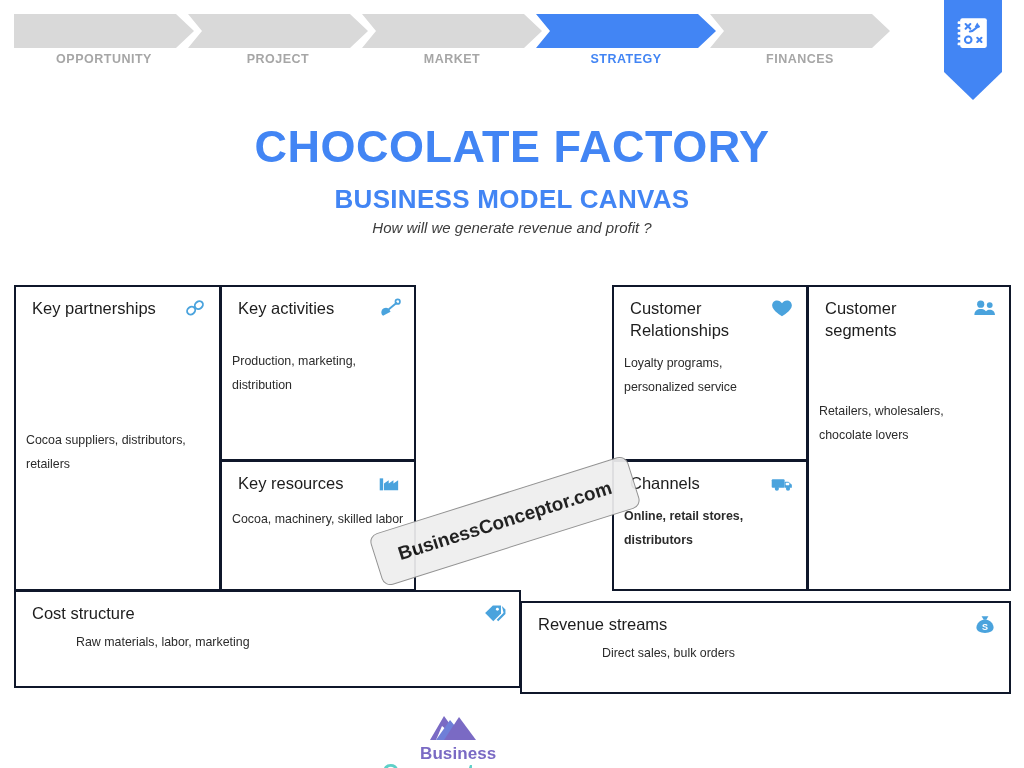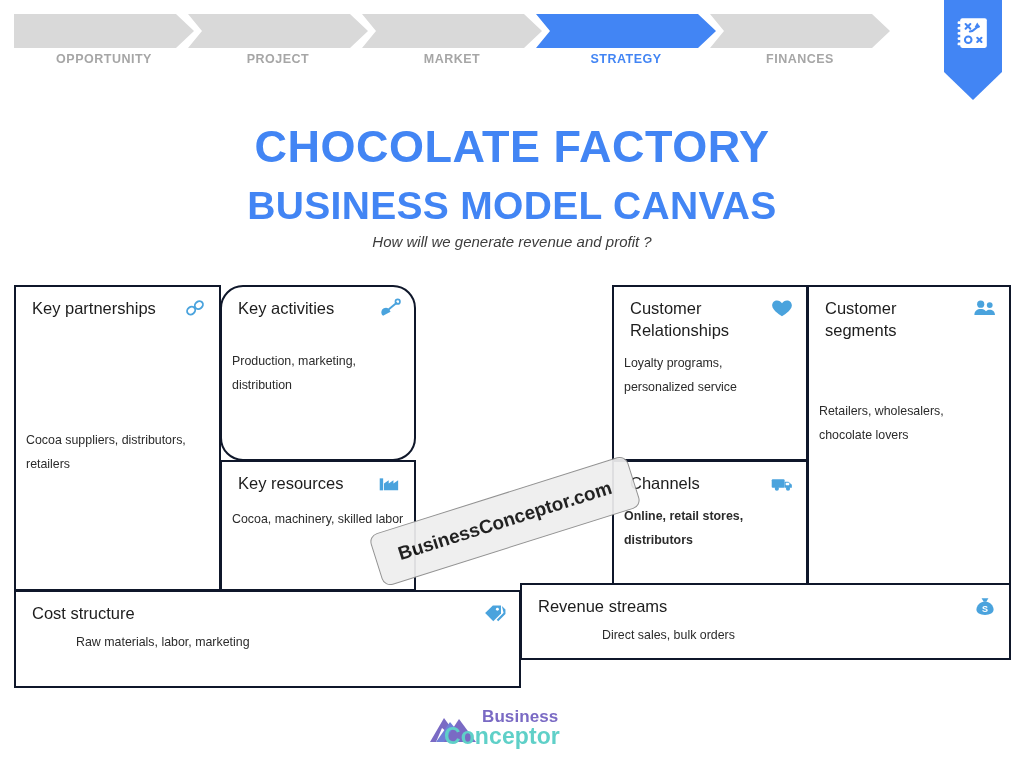--- a/index.html
+++ b/index.html
@@ -78,21 +78,21 @@
   }
   #canvas-title {
     font-size: 45px;
     font-weight: bold;
     color: #4285f4;
     letter-spacing: 0.5px;
     line-height: 1.1;
     margin: 0;
   }
   #canvas-subtitle {
-    font-size: 39px;
+    font-size: 26px;
     font-weight: bold;
     color: #4285f4;
     letter-spacing: 0.3px;
     margin: 13px 0 0 0;
     line-height: 1.1;
   }
   #canvas-question {
     font-size: 15px;
     font-style: italic;
     color: #3c3c3c;
@@ -136,28 +136,28 @@
   .cell-body {
     position: absolute;
     left: 10px; right: 10px;
     font-size: 12.4px;
     color: #2b2b2b;
     line-height: 1.95;
   }
 
   
   #cell-key-partnerships { left: 0;   top: 0;   width: 207px; height: 306px; }
-  #cell-key-activities   { left: 206px; top: 0; width: 196px; height: 176px; border-radius: 23px; }
+  #cell-key-activities   { left: 206px; top: 0; width: 196px; height: 176px; }
   #cell-key-resources    { left: 206px; top: 175px; width: 196px; height: 131px; }
   #cell-value-prop       { left: 401px; top: 0; width: 198px; height: 306px; }
   #cell-cust-rel         { left: 598px; top: 0; width: 196px; height: 176px; }
   #cell-channels         { left: 598px; top: 175px; width: 196px; height: 131px; }
   #cell-cust-seg         { left: 793px; top: 0; width: 204px; height: 306px; }
   #cell-cost             { left: 0;   top: 305px; width: 507px; height: 98px; }
-  #cell-revenue          { left: 506px; top: 298px; width: 491px; height: 77px; padding-left: 16px; }
+  #cell-revenue          { left: 506px; top: 316px; width: 491px; height: 93px; padding-left: 16px; }
 
   #cell-key-partnerships .cell-body { top: 112px; margin-top: 29px; }
   #cell-key-activities   .cell-body { top: 62px; }
   #cell-key-resources    .cell-body { top: 45px; }
   #cell-value-prop       .cell-body { top: 116px; }
   #cell-cust-rel         .cell-body { top: 64px; }
   #cell-channels         .cell-body { top: 42px; font-weight: bold; }
   #cell-cust-seg         .cell-body { top: 112px; }
   #cell-cost .cell-body    { left: 60px; right: auto; top: 38px; width: 390px; }
   #cell-revenue .cell-body { left: 80px; right: auto; top: 38px; width: 400px; }
@@ -187,21 +187,21 @@
   }
 
   
   #footer-logo {
     position: absolute;
     left: 426px;
     top: 706px;
     width: 180px;
     height: 44px;
     display: flex;
-    align-items: center;
+    flex-direction: column;
   }
   #footer-logo .mark { width: 62px; height: 40px; flex: none; }
   #footer-logo .wordmark {
     margin-left: -6px;
     line-height: 0.92;
   }
   #footer-logo .word-business {
     display: block;
     font-size: 17px;
     font-weight: bold;

